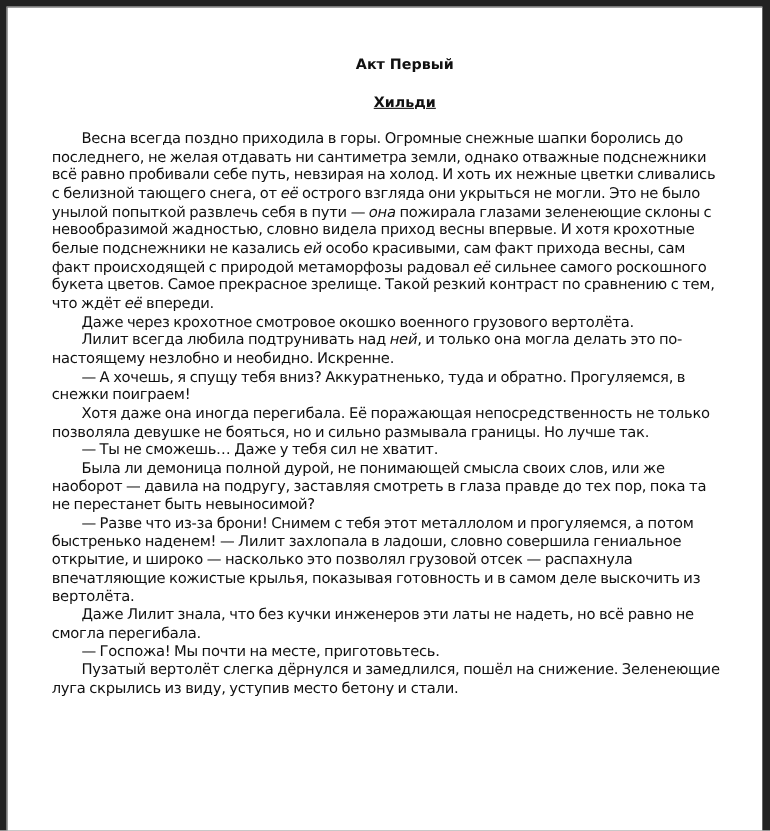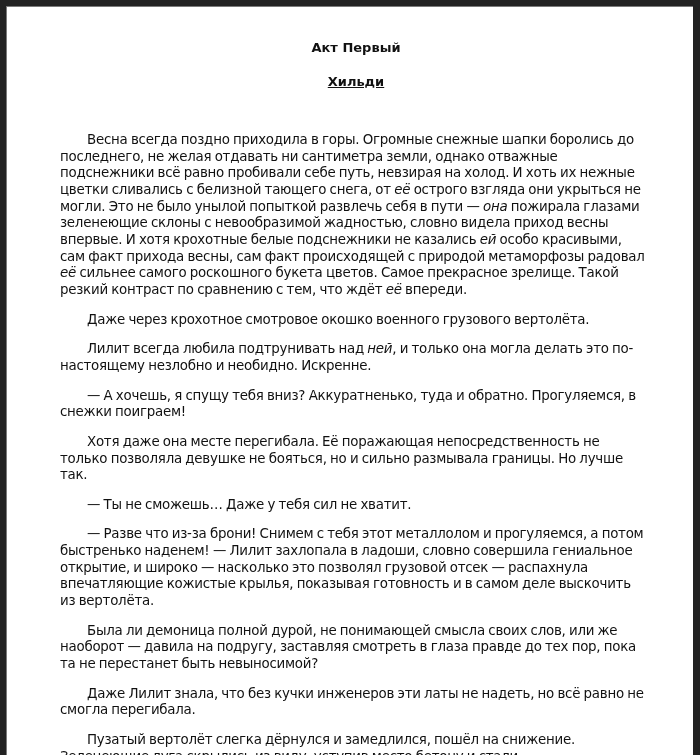--- a/index.html
+++ b/index.html
@@ -21,57 +21,57 @@
     position: absolute;
     left: 40px; top: 0;
     width: 610px;
     font-family: "DejaVu Sans", sans-serif;
     color: #111111;
   }
   .heading {
     text-align: center;
     font-weight: bold;
     font-size: 13px;
-    margin: 4px;
+    margin: 16px;
     position: absolute;
     left: 0; width: 610px;
   }
   .h1 { top: 29px; }
   .h2 { top: 63px; text-decoration: underline; }
   .body-text {
     position: absolute;
     top: 112px; left: 0;
     width: 612px;
     font-size: 13.4px;
     line-height: 16.65px;
     letter-spacing: -0.25px;
     word-spacing: -0.6px;
     transform-origin: left top;
   }
   .body-text p {
-    margin: 13px;
+    margin: 0;
     text-indent: 27px;
     text-align: left;
   }
   em { font-style: italic; }
 </style>
 </head>
 <body>
 
 <div class="page">
   <div class="content">
     <h1 class="heading h1">Акт Первый</h1>
     <h2 class="heading h2">Хильди</h2>
     <div class="body-text" id="body-text">
         <p><span>Весна всегда поздно приходила в горы. Огромные снежные шапки боролись до последнего, не желая отдавать ни сантиметра земли, однако отважные подснежники всё равно пробивали себе путь, невзирая на холод. И хоть их нежные цветки сливались с белизной тающего снега, от </span><em>её</em><span> острого взгляда они укрыться не могли. Это не было унылой попыткой развлечь себя в пути — </span><em>она</em><span> пожирала глазами зеленеющие склоны с невообразимой жадностью, словно видела приход весны впервые. И хотя крохотные белые подснежники не казались </span><em>ей</em><span> особо красивыми, сам факт прихода весны, сам факт происходящей с природой метаморфозы радовал </span><em>её</em><span> сильнее самого роскошного букета цветов. Самое прекрасное зрелище. Такой резкий контраст по сравнению с тем, что ждёт </span><em>её</em><span> впереди.</span></p>
         <p><span>Даже через крохотное смотровое окошко военного грузового вертолёта.</span></p>
         <p><span>Лилит всегда любила подтрунивать над </span><em>ней</em><span>, и только она могла делать это по-настоящему незлобно и необидно. Искренне.</span></p>
         <p><span>— А хочешь, я спущу тебя вниз? Аккуратненько, туда и обратно. Прогуляемся, в снежки поиграем!</span></p>
-        <p><span>Хотя даже она месте перегибала. Её поражающая непосредственность не только позволяла девушке не бояться, но и сильно размывала границы. Но лучше так.</span></p>
+        <p><span>Хотя даже она иногда перегибала. Её поражающая непосредственность не только позволяла девушке не бояться, но и сильно размывала границы. Но лучше так.</span></p>
         <p><span>— Ты не сможешь… Даже у тебя сил не хватит.</span></p>
+        <p><span>Была ли демоница полной дурой, не понимающей смысла своих слов, или же наоборот — давила на подругу, заставляя смотреть в глаза правде до тех пор, пока та не перестанет быть невыносимой?</span></p>
         <p><span>— Разве что из-за брони! Снимем с тебя этот металлолом и прогуляемся, а потом быстренько наденем! — Лилит захлопала в ладоши, словно совершила гениальное открытие, и широко — насколько это позволял грузовой отсек — распахнула впечатляющие кожистые крылья, показывая готовность и в самом деле выскочить из вертолёта.</span></p>
-        <p><span>Была ли демоница полной дурой, не понимающей смысла своих слов, или же наоборот — давила на подругу, заставляя смотреть в глаза правде до тех пор, пока та не перестанет быть невыносимой?</span></p>
         <p><span>Даже Лилит знала, что без кучки инженеров эти латы не надеть, но всё равно не смогла перегибала.</span></p>
+        <p><span>— Госпожа! Мы почти на месте, приготовьтесь.</span></p>
         <p><span>Пузатый вертолёт слегка дёрнулся и замедлился, пошёл на снижение. Зеленеющие луга скрылись из виду, уступив место бетону и стали.</span></p>
-        <p><span>— Госпожа! Мы почти на месте, приготовьтесь.</span></p>
       </div>
   </div>
 </div>
 
 </body></html>

